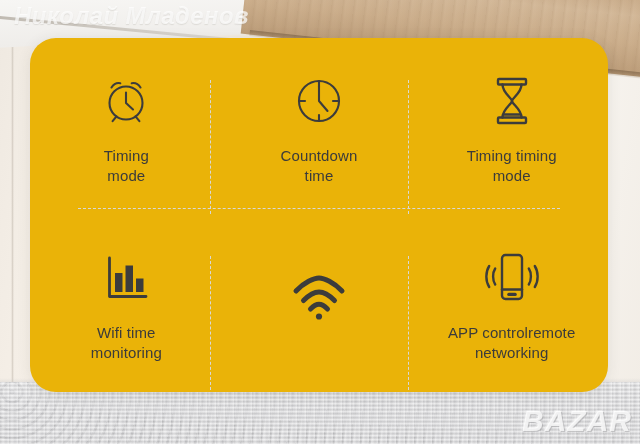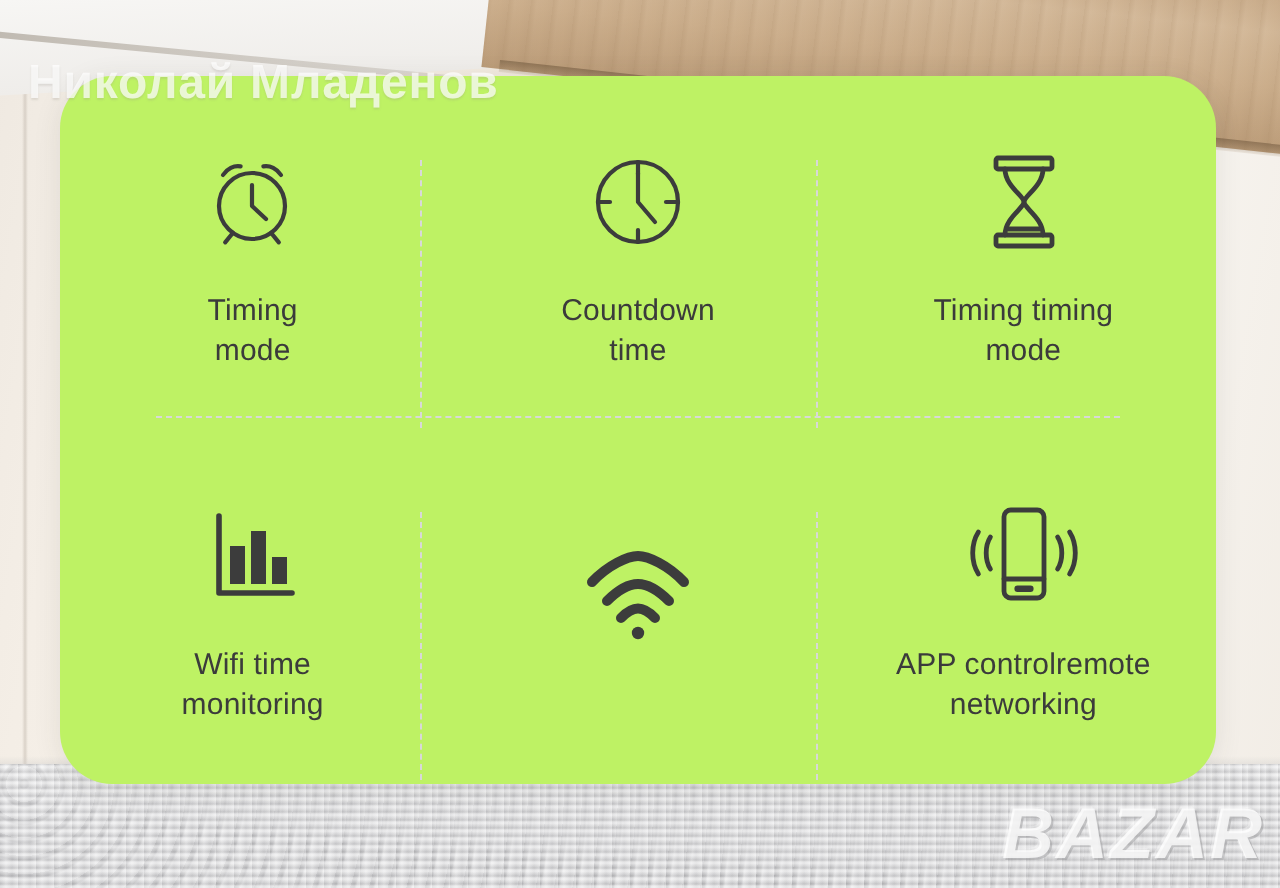--- a/index.html
+++ b/index.html
@@ -118,21 +118,21 @@
     background: linear-gradient(180deg, rgba(210,208,206,0), rgba(205,203,202,.85));
   }
 
   
   #feature-card {
     position: absolute;
     left: 30px;
     top: 38px;
     width: 578px;
     height: 354px;
-    background: #bef264;
+    background: #eab308;
     border-radius: 26px;
     box-shadow: 0 2px 14px rgba(60,55,48,.10);
     box-sizing: border-box;
   }
 
   .grid {
     position: absolute;
     inset: 0;
     display: grid;
     grid-template-columns: 1fr 1fr 1fr;
@@ -181,34 +181,35 @@
     right: 48px;
     top: 170px;
     height: 0;
     border-top: 1px dashed #d8d8d8;
   }
 
   
   #watermark-name {
     position: absolute;
     left: 14px;
-    top: 28px;
+    top: 2px;
     font-size: 24px;
     font-weight: bold;
     color: rgba(255,255,255,.72);
     text-shadow: 0 1px 1px rgba(150,145,138,.22);
     letter-spacing: .4px;
     white-space: nowrap;
     pointer-events: none;
+    font-style: italic;
   }
   #watermark-bazar {
     position: absolute;
     right: 8px;
     bottom: 6px;
-    font-size: 36px;
+    font-size: 30px;
     font-weight: bold;
     font-style: italic;
     letter-spacing: 1px;
     color: rgba(255,255,255,.78);
     text-shadow:
       1px 1px 0 rgba(150,150,152,.45),
       -1px -1px 0 rgba(255,255,255,.35);
     pointer-events: none;
   }
 

